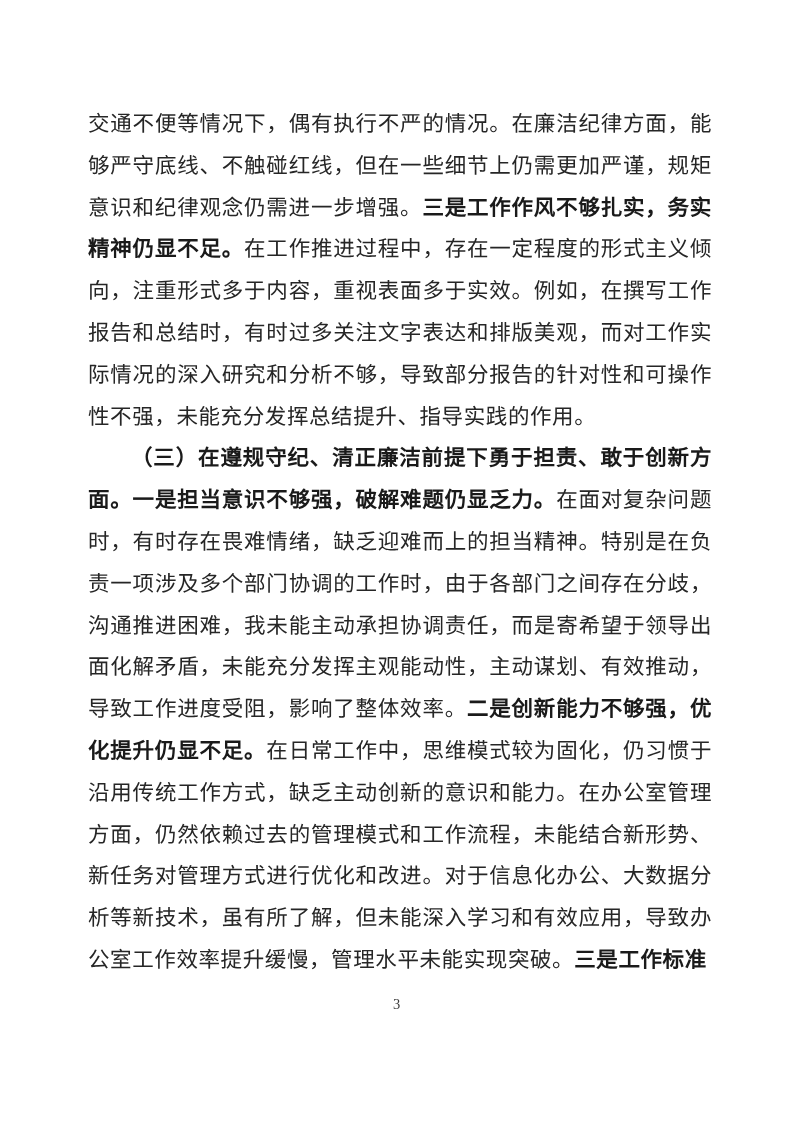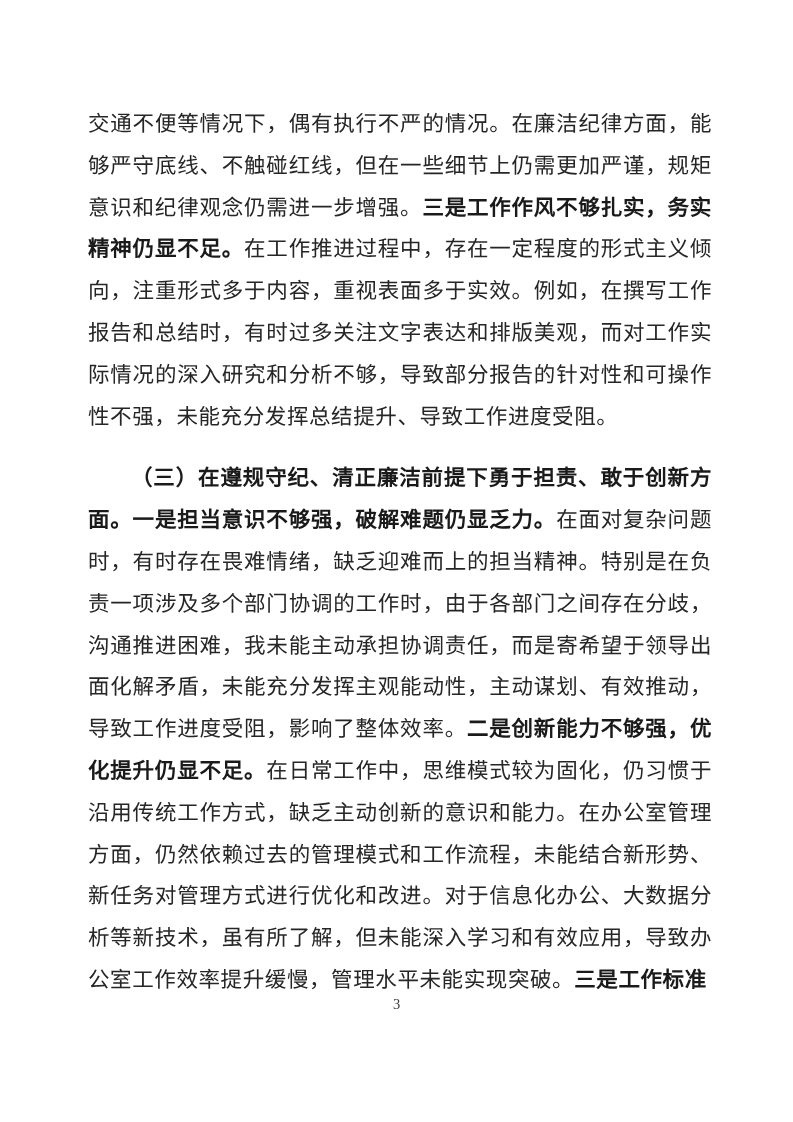--- a/index.html
+++ b/index.html
@@ -26,21 +26,20 @@
     text-align: justify;
     letter-spacing: 0.6px;
     color: #262626;
   }
   .content p {
     margin: 0;
     padding: 0;
   }
   .content p.indent {
     text-indent: 2em;
-    margin-top: 20px;
   }
   .run { font-weight: normal; }
   .run.b { font-weight: bold; color: #1a1a1a; }
   .page-number {
     position: absolute;
     top: 994px;
     left: 0;
     width: 100%;
     text-align: center;
     font-size: 14.5px;
@@ -50,21 +49,21 @@
   }
 </style>
 </head>
 <body>
 
 <div class="page">
 
   <div class="content">
 
     <p>
-      <span class="run">交通不便等情况下，偶有执行不严的情况。在廉洁纪律方面，能够严守底线、不触碰红线，但在一些细节上仍需更加严谨，规矩意识和纪律观念仍需进一步增强。</span><span class="run b">三是工作作风不够扎实，务实精神仍显不足。</span><span class="run">在工作推进过程中，存在一定程度的形式主义倾向，注重形式多于内容，重视表面多于实效。例如，在撰写工作报告和总结时，有时过多关注文字表达和排版美观，而对工作实际情况的深入研究和分析不够，导致部分报告的针对性和可操作性不强，未能充分发挥总结提升、导致工作进度受阻。</span>
+      <span class="run">交通不便等情况下，偶有执行不严的情况。在廉洁纪律方面，能够严守底线、不触碰红线，但在一些细节上仍需更加严谨，规矩意识和纪律观念仍需进一步增强。</span><span class="run b">三是工作作风不够扎实，务实精神仍显不足。</span><span class="run">在工作推进过程中，存在一定程度的形式主义倾向，注重形式多于内容，重视表面多于实效。例如，在撰写工作报告和总结时，有时过多关注文字表达和排版美观，而对工作实际情况的深入研究和分析不够，导致部分报告的针对性和可操作性不强，未能充分发挥总结提升、指导实践的作用。</span>
     </p>
 
     <p class="indent">
       <span class="run b">（三）在遵规守纪、清正廉洁前提下勇于担责、敢于创新方面。一是担当意识不够强，破解难题仍显乏力。</span><span class="run">在面对复杂问题时，有时存在畏难情绪，缺乏迎难而上的担当精神。特别是在负责一项涉及多个部门协调的工作时，由于各部门之间存在分歧，沟通推进困难，我未能主动承担协调责任，而是寄希望于领导出面化解矛盾，未能充分发挥主观能动性，主动谋划、有效推动，导致工作进度受阻，影响了整体效率。</span><span class="run b">二是创新能力不够强，优化提升仍显不足。</span><span class="run">在日常工作中，思维模式较为固化，仍习惯于沿用传统工作方式，缺乏主动创新的意识和能力。在办公室管理方面，仍然依赖过去的管理模式和工作流程，未能结合新形势、新任务对管理方式进行优化和改进。对于信息化办公、大数据分析等新技术，虽有所了解，但未能深入学习和有效应用，导致办公室工作效率提升缓慢，管理水平未能实现突破。</span><span class="run b">三是工作标准</span>
     </p>
 
   </div>
 
   <div class="page-number">3</div>
 

